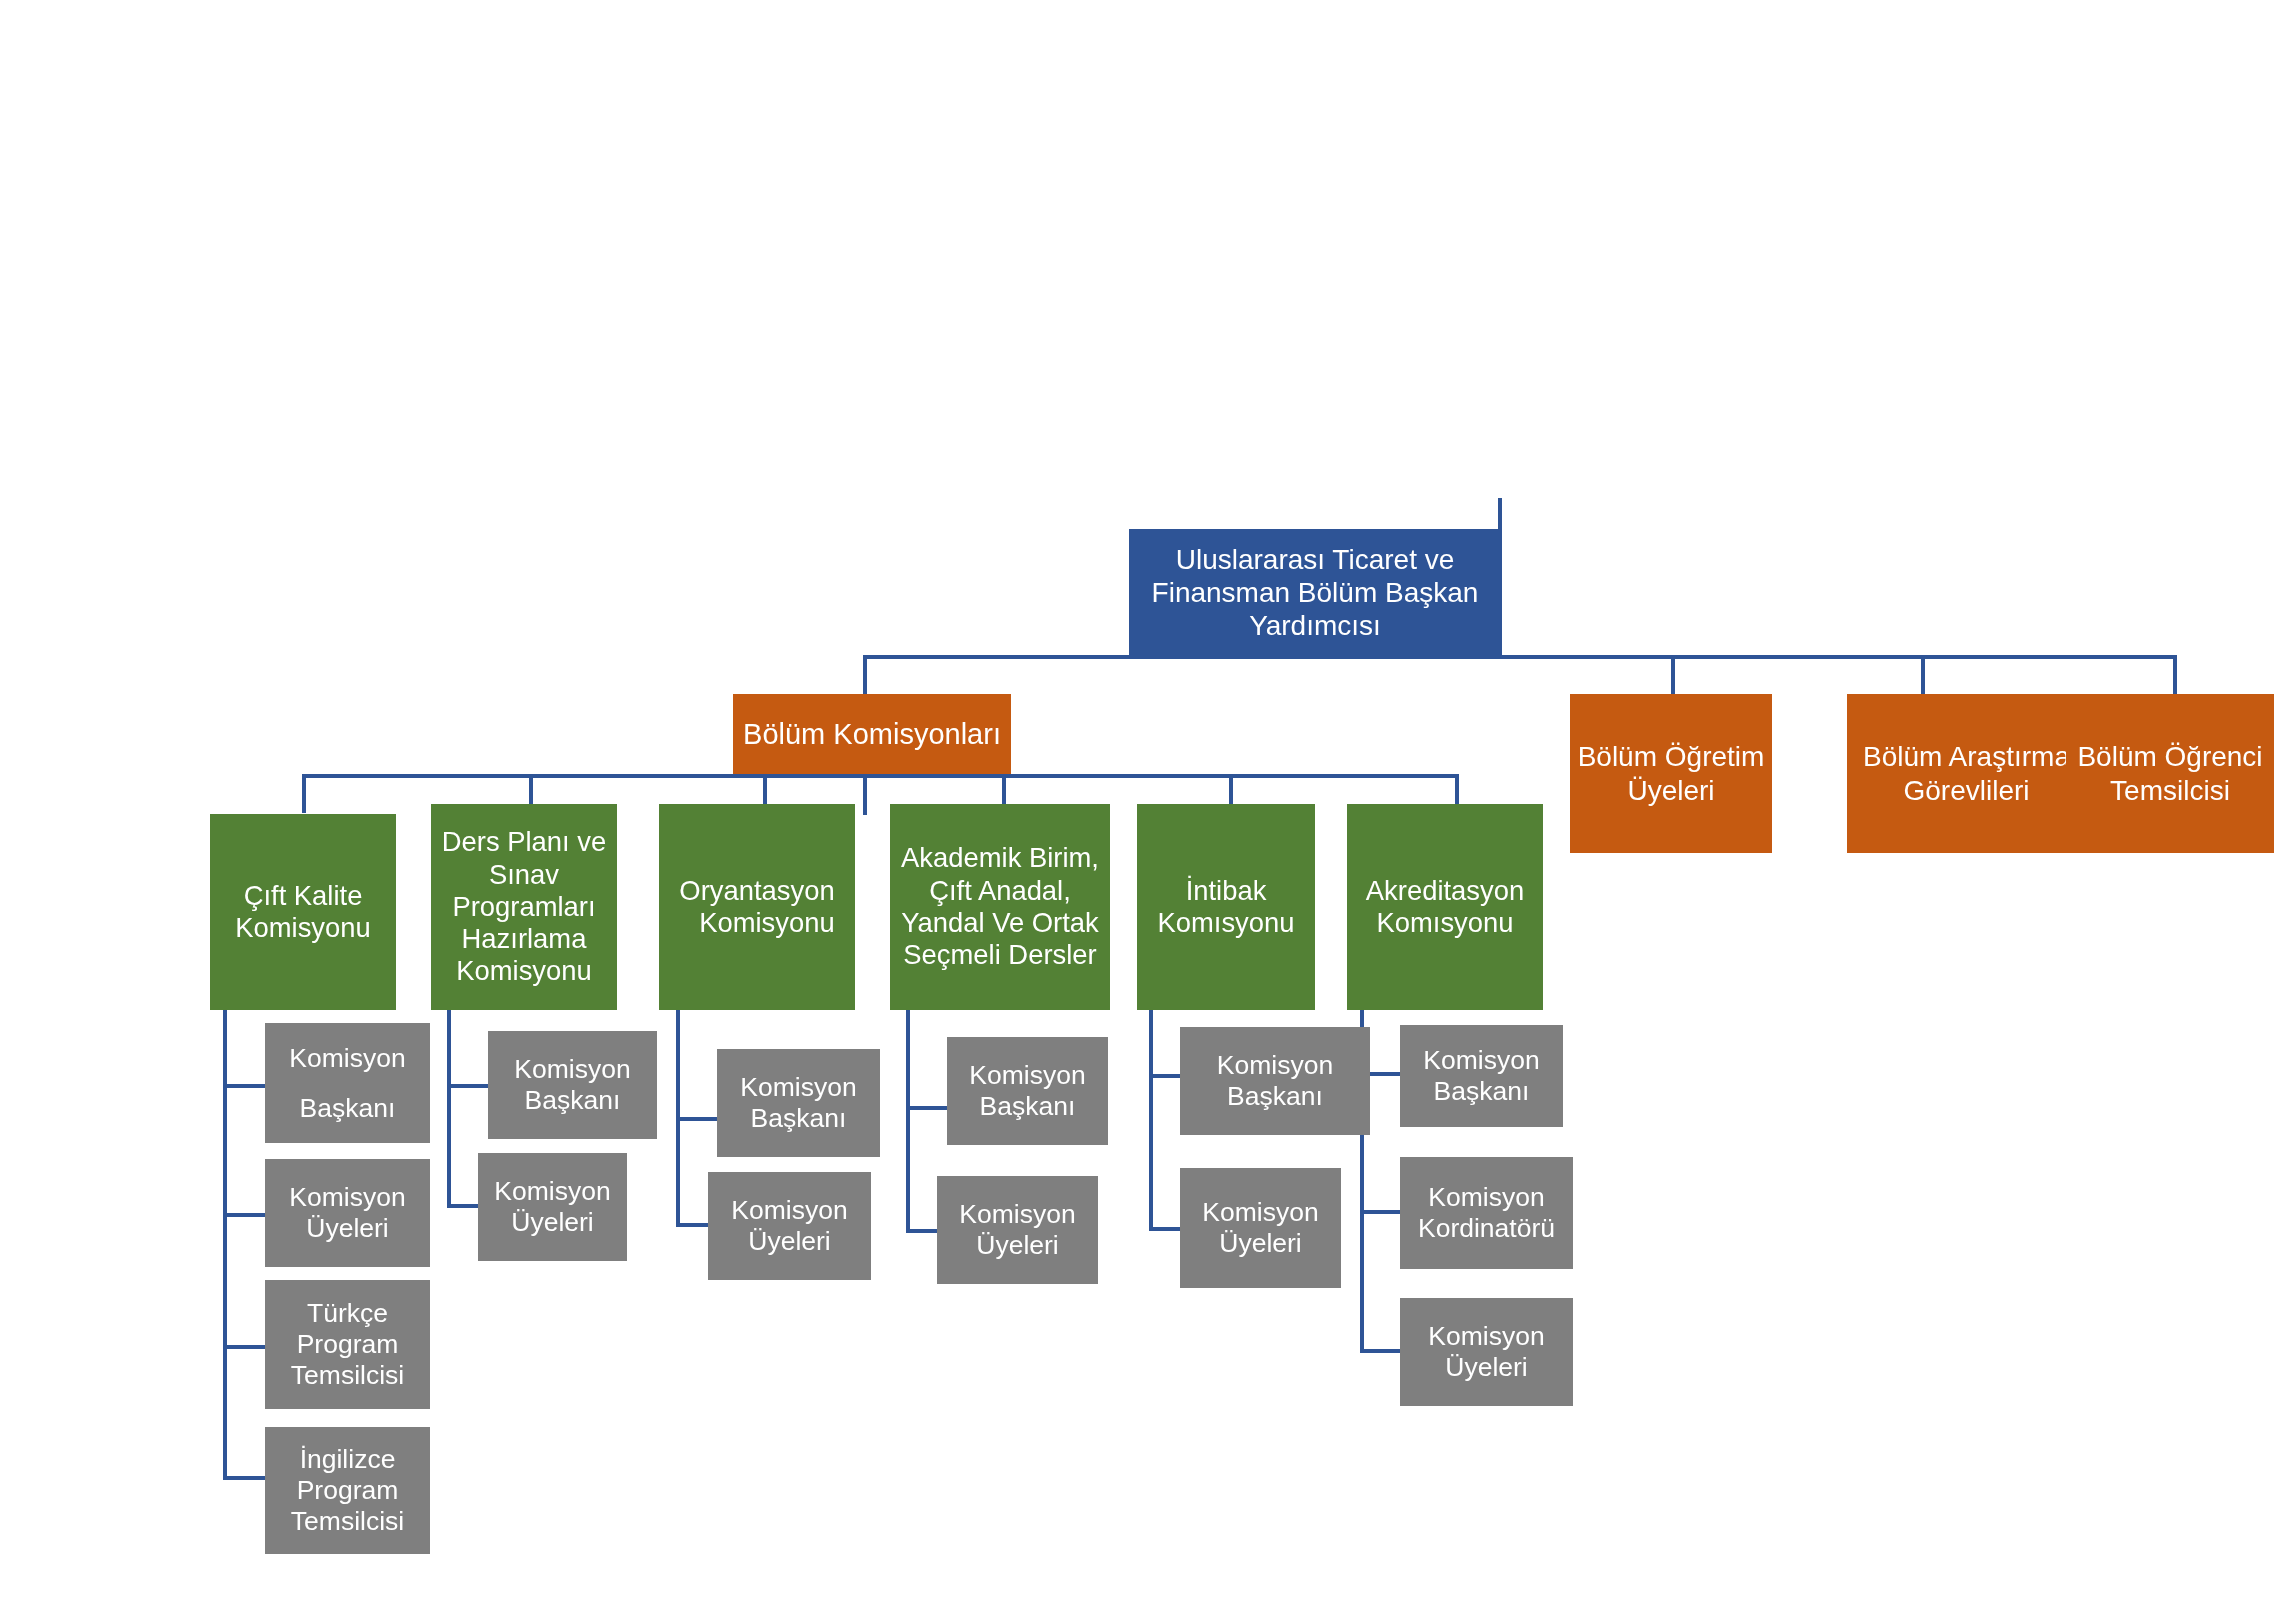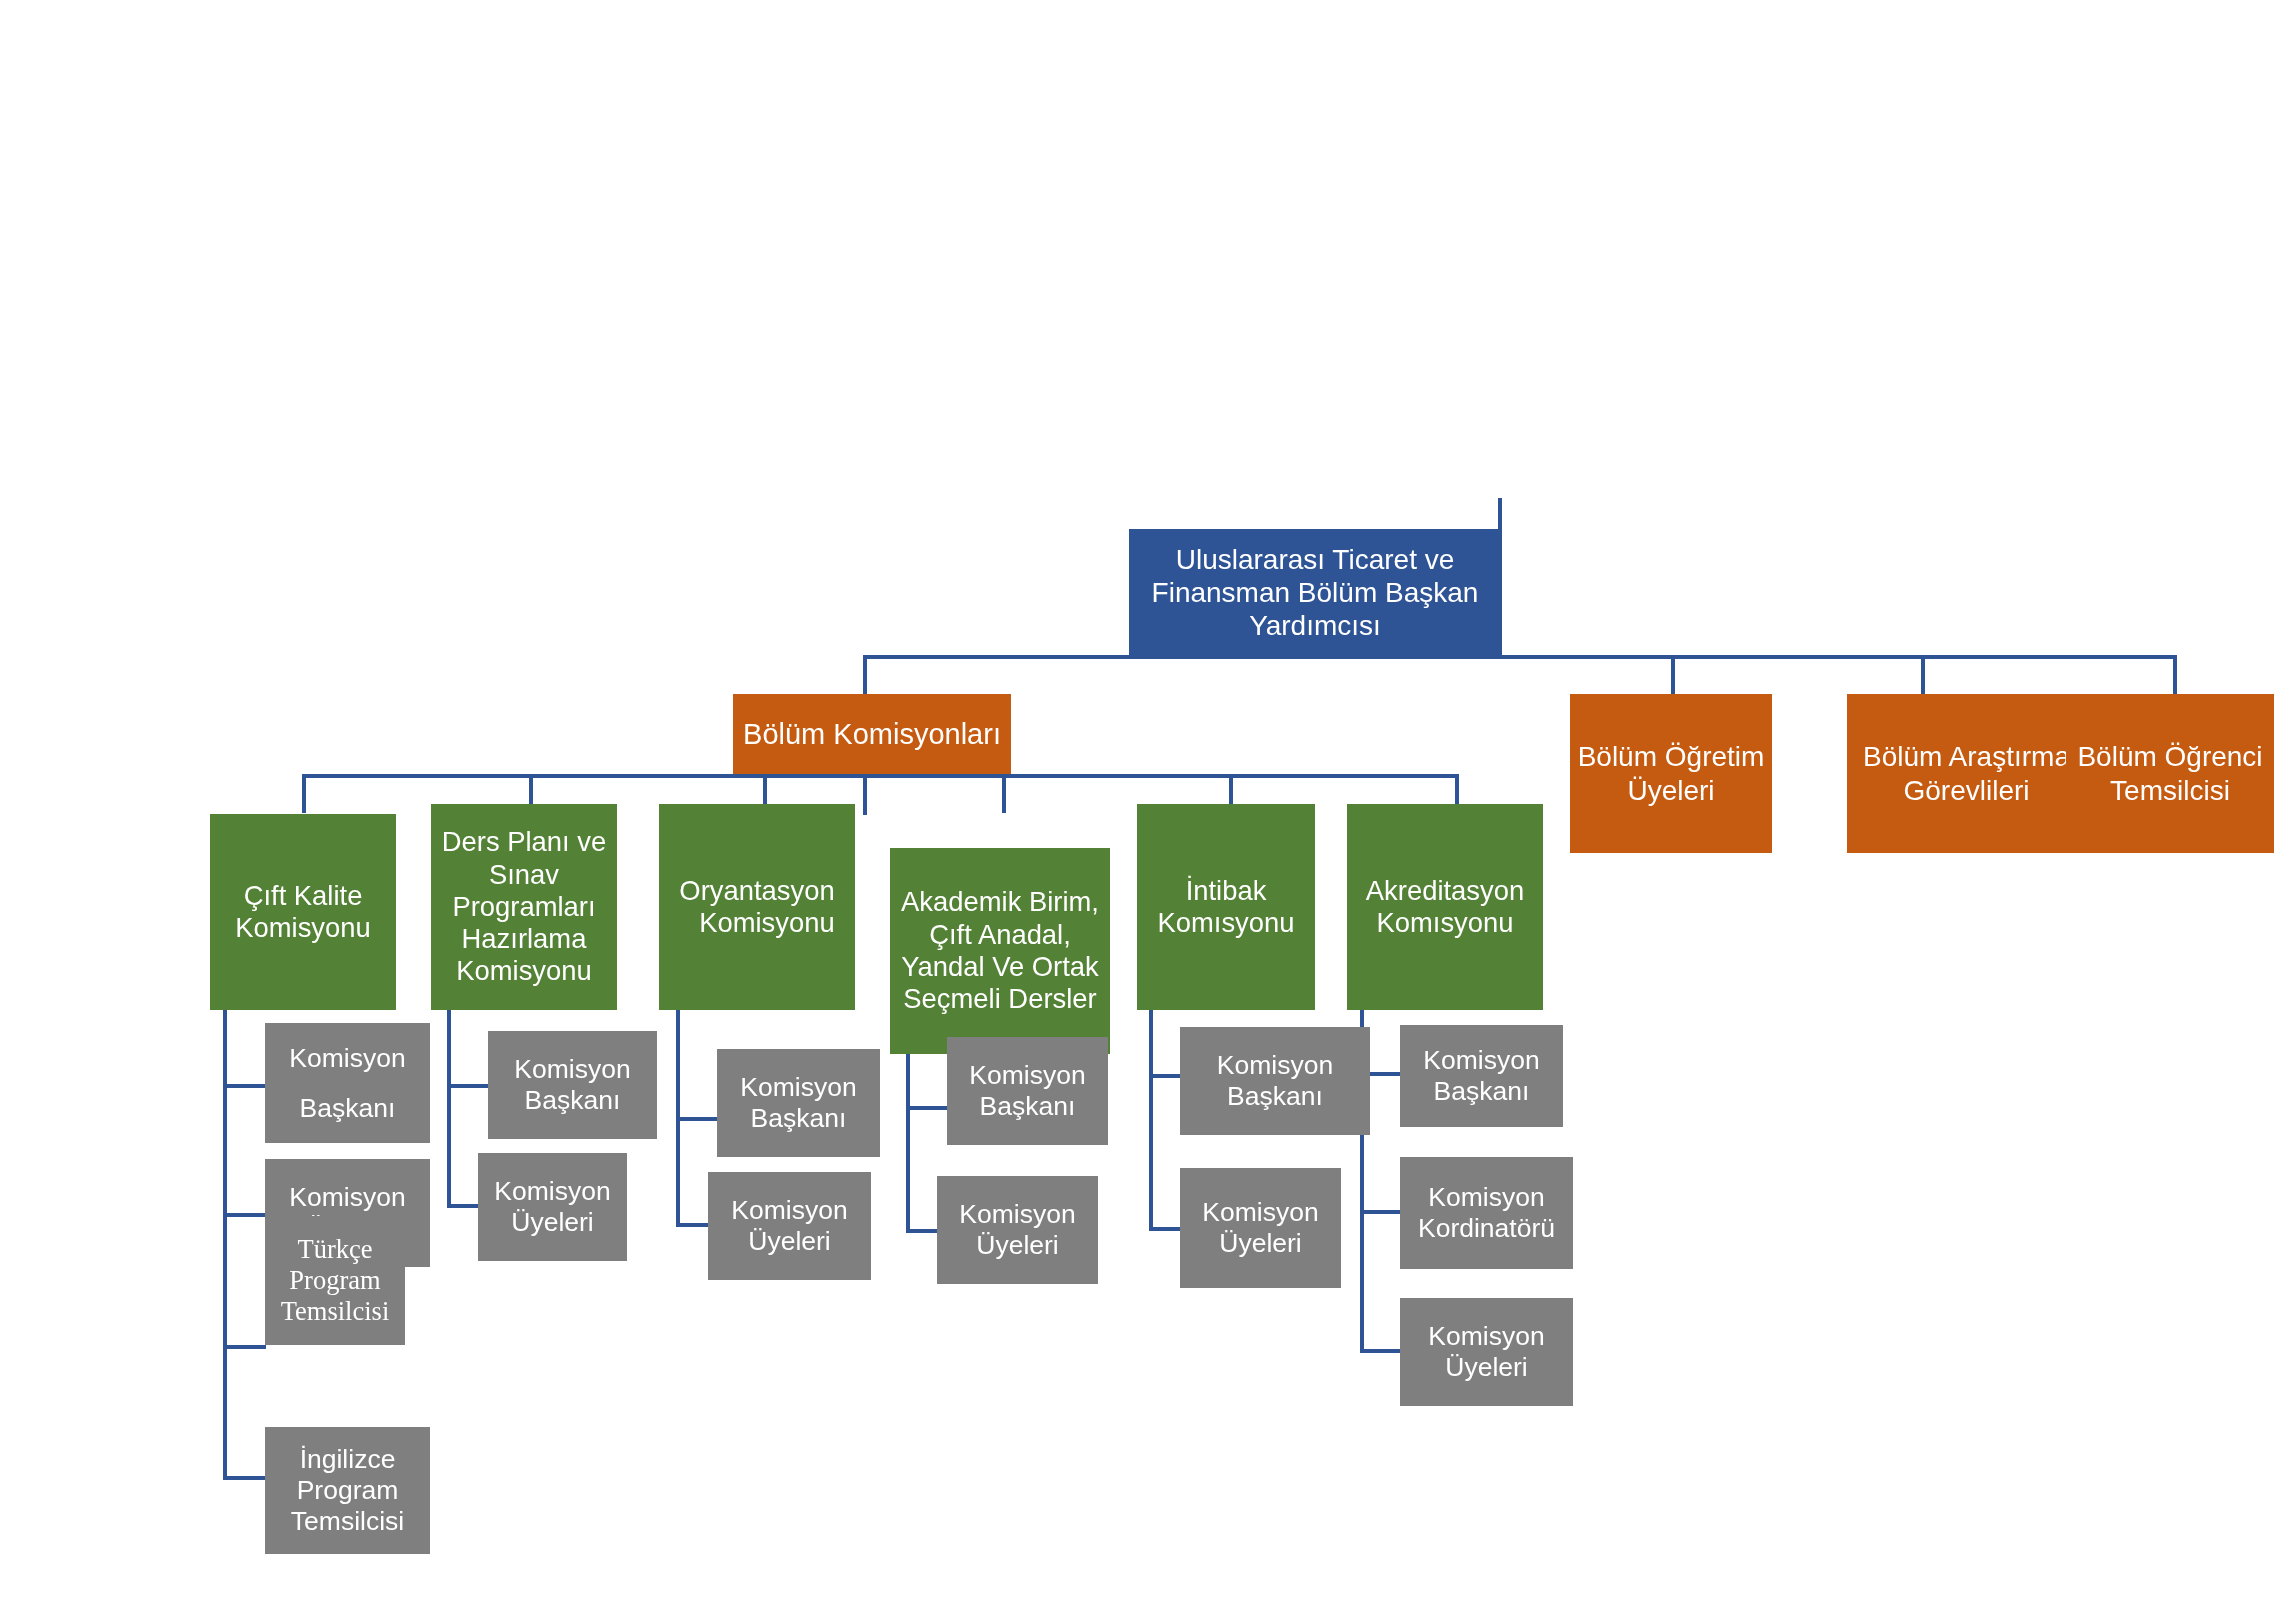--- a/index.html
+++ b/index.html
@@ -119,34 +119,34 @@
 
   <div class="node green green-l3" style="left:210px; top:814px; width:186px; height:196px;">Çıft Kalite
 Komisyonu</div>
   <div class="node green green-l3" style="left:431px; top:804px; width:186px; height:206px;">Ders Planı ve
 Sınav
 Programları
 Hazırlama
 Komisyonu</div>
   <div class="node green green-l3" style="left:659px; top:804px; width:196px; height:206px;text-align:right;">Oryantasyon
 Komisyonu</div>
-  <div class="node green green-l3" style="left:890px; top:804px; width:220px; height:206px;margin-top:44px;">Akademik Birim,
+  <div class="node green green-l3" style="left:890px; top:804px; width:220px; height:206px;">Akademik Birim,
 Çıft Anadal,
 Yandal Ve Ortak
 Seçmeli Dersler</div>
   <div class="node green green-l3" style="left:1137px; top:804px; width:178px; height:206px;">İntibak
 Komısyonu</div>
   <div class="node green green-l3" style="left:1347px; top:804px; width:196px; height:206px;">Akreditasyon
 Komısyonu</div>
 
   <div class="node gray gray-l4 gray-wide" style="left:265px; top:1023px; width:165px; height:120px;">Komisyon
 Başkanı</div>
   <div class="node gray gray-l4" style="left:265px; top:1159px; width:165px; height:108px;">Komisyon
 Üyeleri</div>
-  <div class="node gray gray-l4" style="left:265px; top:1216px; width:140px; height:129px;font-family:Liberation Serif, serif;">Türkçe
+  <div class="node gray gray-l4" style="left:265px; top:1280px; width:165px; height:129px;">Türkçe
 Program
 Temsilcisi</div>
   <div class="node gray gray-l4" style="left:265px; top:1427px; width:165px; height:127px;">İngilizce
 Program
 Temsilcisi</div>
 
   <div class="node gray gray-l4" style="left:488px; top:1031px; width:169px; height:108px;">Komisyon
 Başkanı</div>
   <div class="node gray gray-l4" style="left:478px; top:1153px; width:149px; height:108px;">Komisyon
 Üyeleri</div>

